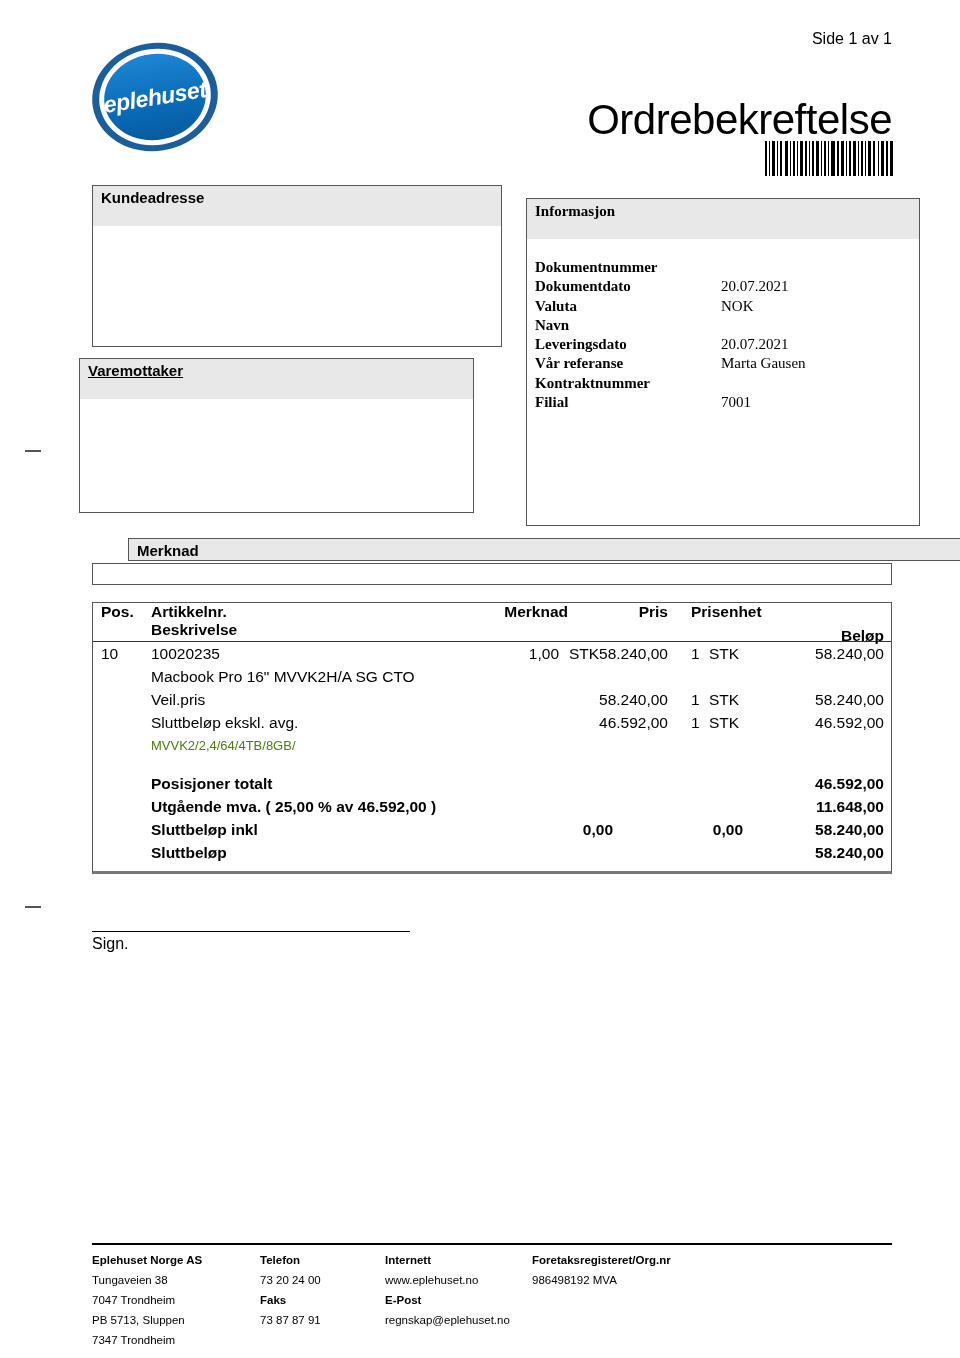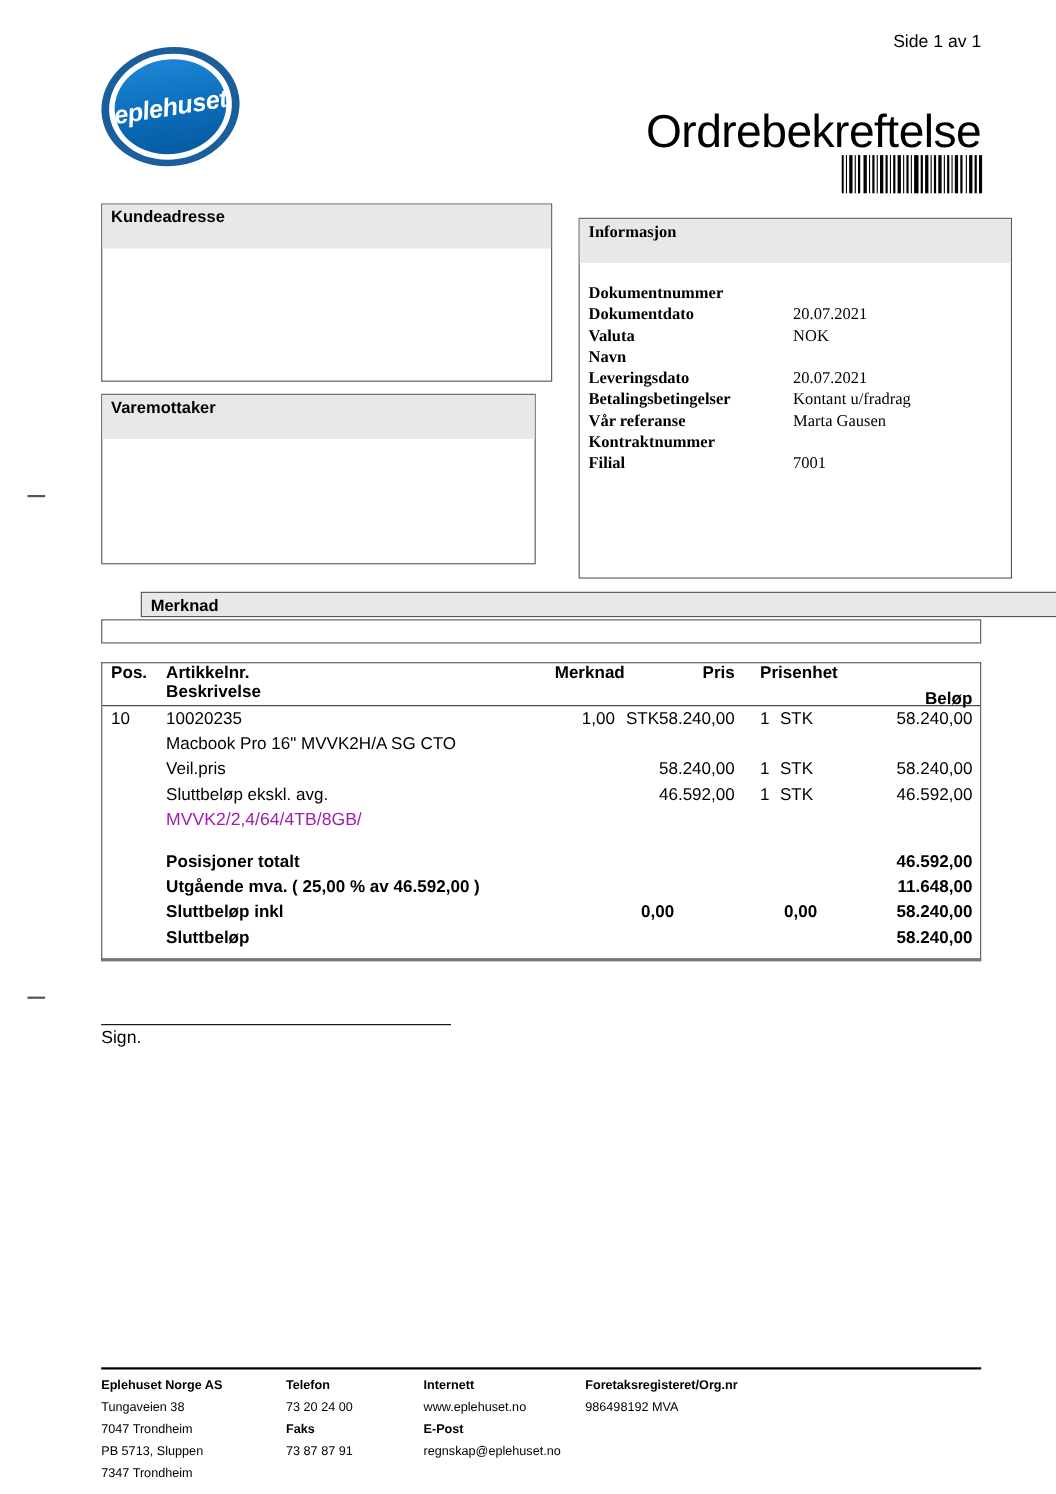--- a/index.html
+++ b/index.html
@@ -116,21 +116,21 @@
     padding: 3px 0 19px 8px;
     line-height: 18px;
   }
   .panel-body {
     box-sizing: border-box;
     padding: 19px 8px;
     font-size: 15px;
   }
 
   #box-kundeadresse { left: 92px; top: 185px; width: 410px; height: 162px; }
-  #box-varemottaker { left: 92px; top: 358px; width: 395px; height: 155px; }
+  #box-varemottaker { left: 79px; top: 358px; width: 395px; height: 155px; text-decoration: underline; }
   #box-informasjon  { left: 526px; top: 198px; width: 394px; height: 328px; font-family: Liberation Serif, serif; }
 
   .info-row {
     display: flex;
     font-size: 15px;
     line-height: 19.3px;
     white-space: nowrap;
   }
   .info-label {
     font-weight: bold;
@@ -202,22 +202,22 @@
 
   .h-pos    { left: 8px; }
   .h-art    { left: 58px; }
   .h-desc2  { left: 58px; top: 18px; }
   .h-kvant  { left: 368px; width: 107px; text-align: right; }
   .h-pris   { left: 470px; width: 105px; text-align: right; }
   .h-prisenh{ left: 598px; }
   .h-belop  { left: 660px; width: 131px; text-align: right; margin-top: 24px; }
 
   .config-note {
-    color: #a21caf;
-    font-size: 16px;
+    color: #4d7c0f;
+    font-size: 13px;
   }
   .totals-row { font-weight: bold; }
   .t-label  { left: 58px; }
   .t-mid1   { left: 440px; width: 80px; text-align: right; }
   .t-mid2   { left: 570px; width: 80px; text-align: right; }
   .t-amount { left: 660px; width: 131px; text-align: right; }
   .spacer-row { height: 15px; }
 
   
   #sign-line {
@@ -350,24 +350,20 @@
         </div>
         <div class="info-row">
           <span class="info-label">Navn</span>
           <span class="info-value"></span>
         </div>
         <div class="info-row">
           <span class="info-label">Leveringsdato</span>
           <span class="info-value">20.07.2021</span>
         </div>
         <div class="info-row">
-          <span class="info-label">Betalingsbetingelser</span>
-          <span class="info-value">Kontant u/fradrag</span>
-        </div>
-        <div class="info-row">
           <span class="info-label">Vår referanse</span>
           <span class="info-value">Marta Gausen</span>
         </div>
         <div class="info-row">
           <span class="info-label">Kontraktnummer</span>
           <span class="info-value"></span>
         </div>
         <div class="info-row">
           <span class="info-label">Filial</span>
           <span class="info-value">7001</span>

